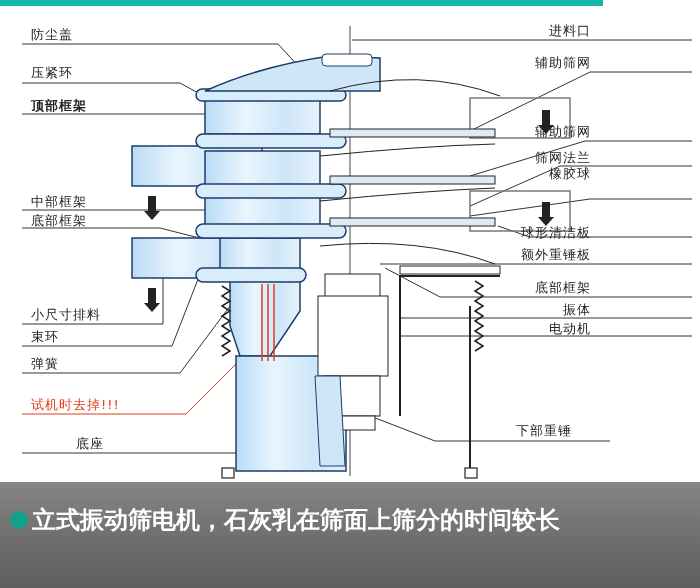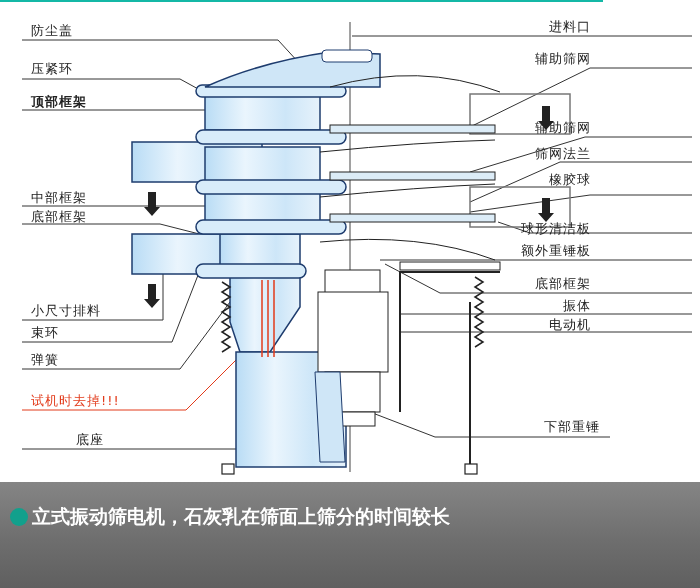--- a/index.html
+++ b/index.html
@@ -1,27 +1,27 @@
 <!DOCTYPE html>
 <html><head>
 <meta charset="utf-8">
 <style>
   html, body { margin:0; padding:0; }
   body { width:700px; height:588px; position:relative; overflow:hidden; background:#ffffff;
          font-family:"DejaVu Sans", sans-serif; }
   #diagram { position:absolute; left:0; top:0; width:603px; height:482px; background:#ffffff;
-             border-top:2px solid #14b8a6; box-sizing:border-box; }
+             border-top:6px solid #14b8a6; box-sizing:border-box; }
   svg#art { position:absolute; left:0; top:0; }
   .lbl { position:absolute; font-size:13px; color:#222; white-space:nowrap; letter-spacing:1px; }
   .lbl.red { color:#e23a1a; }
   .lbl.right { text-align:right; }
   #banner { position:absolute; left:0; top:482px; width:700px; height:106px;
             background:linear-gradient(180deg,#858585 0%,#6e6e6e 55%,#5f5f5f 100%); }
   .bline { position:absolute; left:10px; display:flex; align-items:center; color:#ffffff;
-           font-size:19px; font-weight:bold; white-space:nowrap; }
+           font-size:24px; font-weight:bold; white-space:nowrap; }
   .dot { width:18px; height:18px; border-radius:50%; margin-right:4px; flex:none; }
 </style>
 </head>
 <body>
 
 <div id="diagram">
   <svg id="art" width="700" height="482" viewBox="0 0 700 482">
     <defs>
       <linearGradient id="blu" x1="0" x2="1" y1="0" y2="0">
         <stop offset="0" stop-color="#b9dcf5"></stop>
@@ -142,27 +142,27 @@
   <div class="lbl" style="left:31px;top:300px;">小尺寸排料</div>
   <div class="lbl" style="left:31px;top:322px;">束环</div>
   <div class="lbl" style="left:31px;top:349px;">弹簧</div>
   <div class="lbl red" style="left:31px;top:390px;">试机时去掉!!!</div>
   <div class="lbl" style="left:31px;top:429px;margin-left:45px;">底座</div>
 
   <div class="lbl right" style="right:12px;top:16px;">进料口</div>
   <div class="lbl right" style="right:12px;top:48px;">辅助筛网</div>
   <div class="lbl right" style="right:12px;top:117px;">辅助筛网</div>
   <div class="lbl right" style="right:12px;top:143px;">筛网法兰</div>
-  <div class="lbl right" style="right:12px;top:169px;text-align:right;">橡胶球</div>
+  <div class="lbl right" style="right:12px;top:159px;text-align:right;">橡胶球</div>
   <div class="lbl right" style="right:12px;top:218px;margin-left:6px;">球形清洁板</div>
   <div class="lbl right" style="right:12px;top:240px;">额外重锤板</div>
   <div class="lbl right" style="right:12px;top:273px;">底部框架</div>
   <div class="lbl right" style="right:12px;top:295px;">振体</div>
   <div class="lbl right" style="right:12px;top:314px;">电动机</div>
-  <div class="lbl" style="left:544px;top:416px;">下部重锤</div>
+  <div class="lbl" style="left:516px;top:416px;">下部重锤</div>
 </div>
 
 <div id="banner">
   <div class="bline" style="top:22px;">
     <span class="dot" style="background:#12a08c;"></span>
     <span>立式振动筛电机，石灰乳在筛面上筛分的时间较长</span>
   </div>
 </div>
 
 </body></html>

